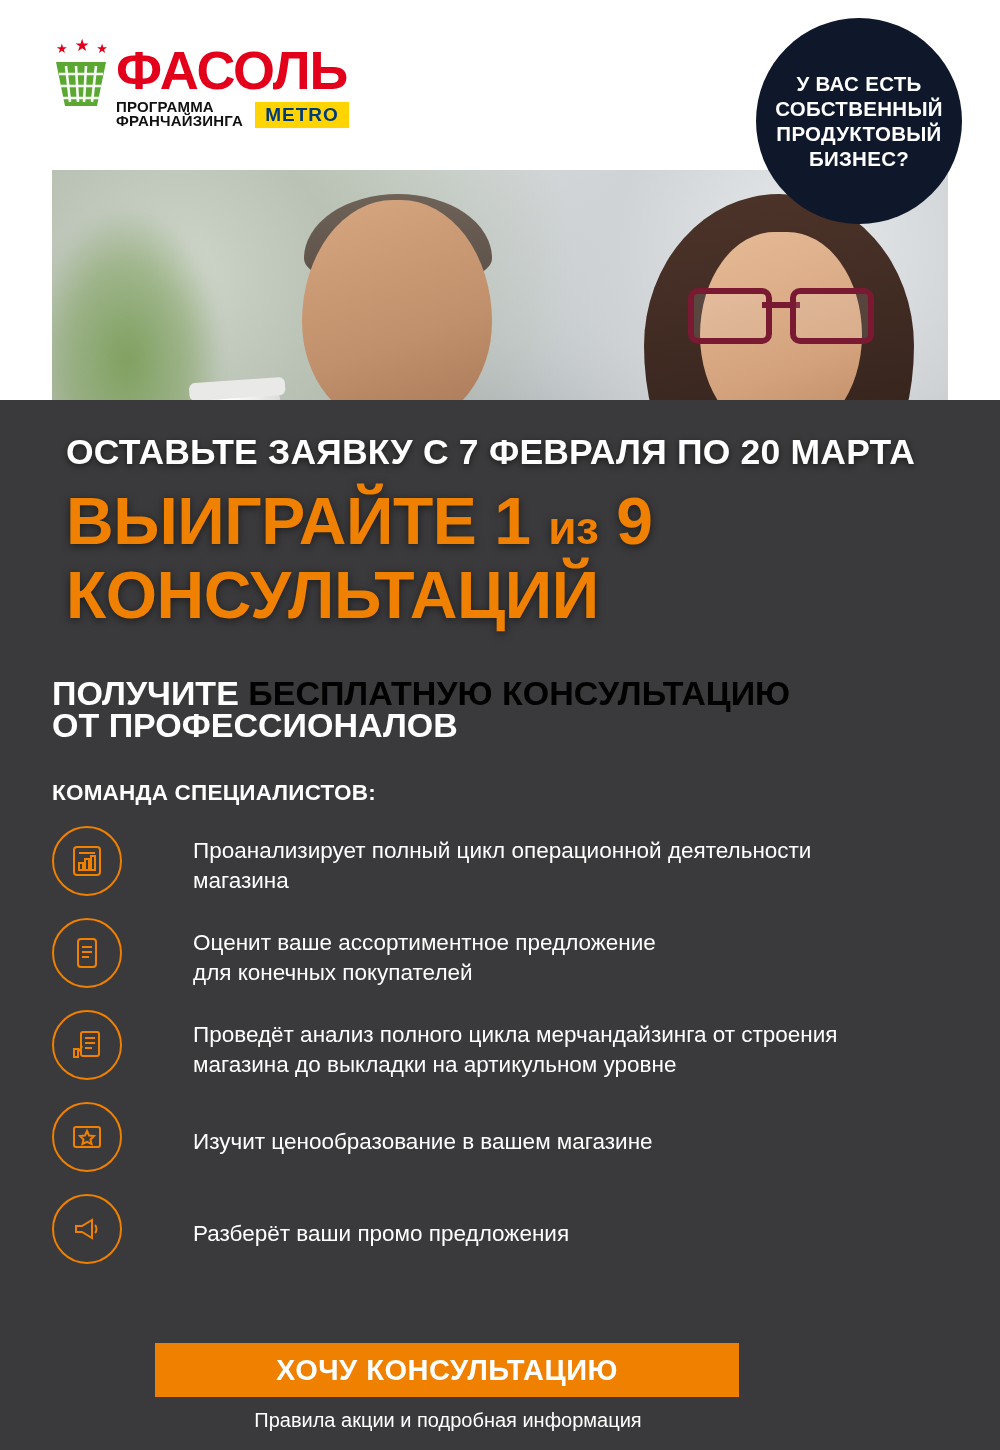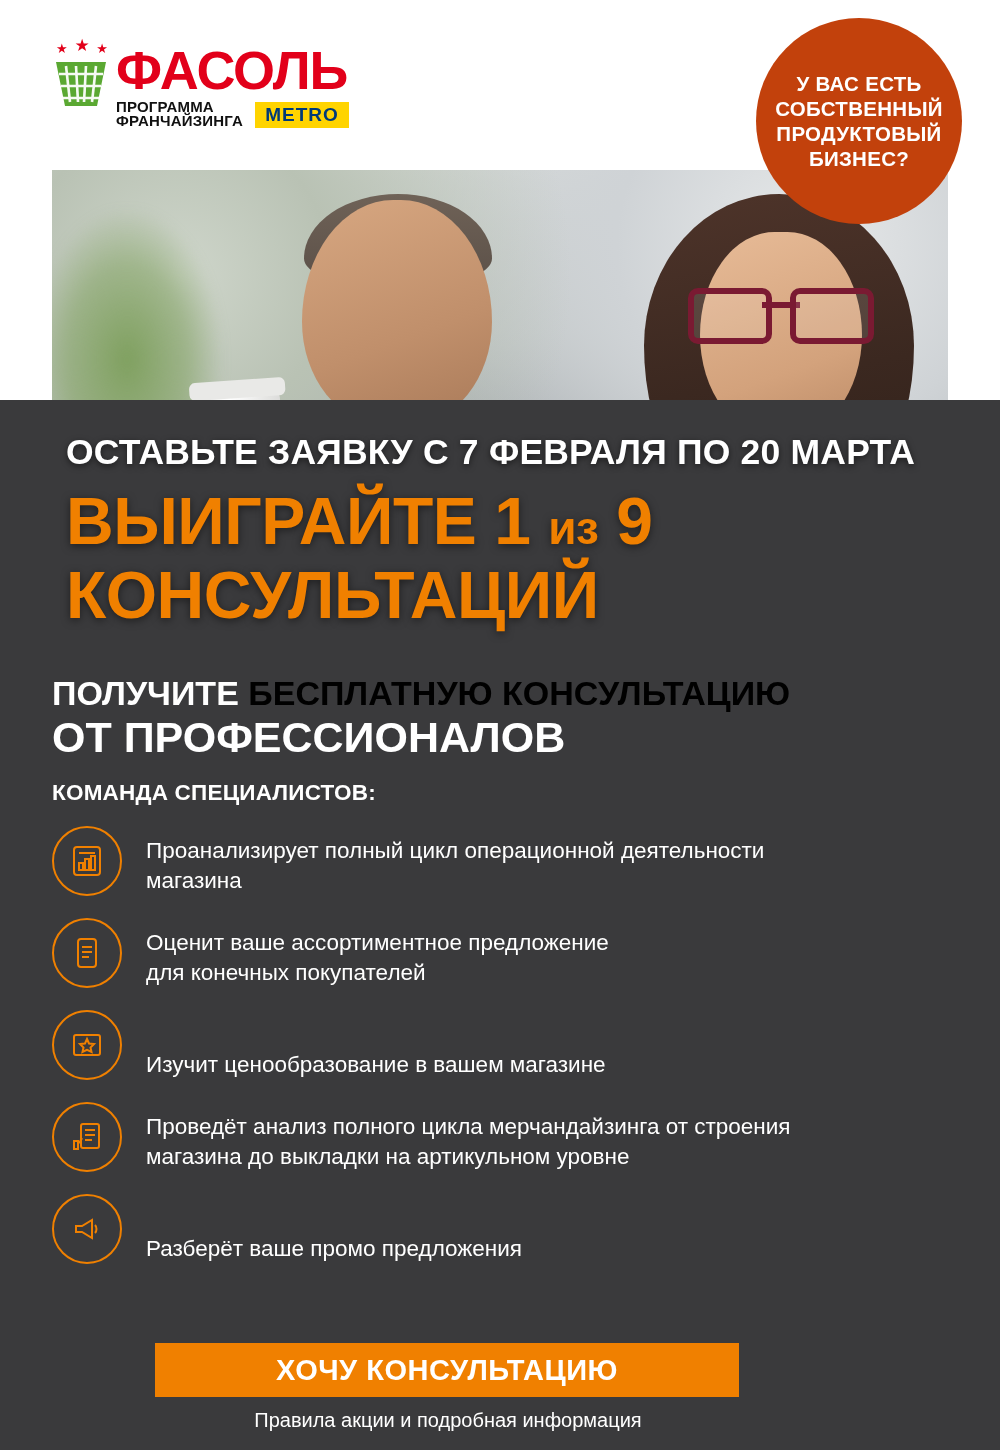--- a/index.html
+++ b/index.html
@@ -105,21 +105,21 @@
   }
 
   
   .green-badge {
     position: absolute;
     top: 18px;
     right: 38px;
     width: 206px;
     height: 206px;
     border-radius: 50%;
-    background: #c2410c;
+    background: #0f172a;
     color: #ffffff;
     display: flex;
     align-items: center;
     justify-content: center;
     text-align: center;
     z-index: 6;
   }
   .green-badge-text {
     font-weight: bold;
     font-size: 20.5px;
@@ -315,45 +315,46 @@
     position: absolute;
     left: 52px; top: 22px;
     font-weight: bold;
     font-size: 34px;
     line-height: 42px;
     white-space: nowrap;
   }
   .sub1 .hl { color: #000000; }
   .sub2 {
     position: absolute;
-    left: 52px; top: 66px;
-    font-weight: bold;
-    font-size: 43px;
+    left: 52px; top: 54px;
+    font-weight: bold;
+    font-size: 34px;
     line-height: 42px;
     white-space: nowrap;
   }
   .team-label {
     position: absolute;
     left: 52px; top: 130px;
     font-weight: bold;
     font-size: 22.5px;
     line-height: 26px;
     color: #ffffff;
     letter-spacing: .2px;
   }
 
   .features {
     position: absolute;
     left: 52px; top: 176px;
     width: 900px;
   }
   .feature {
     display: flex;
-    align-items: flex-end;
+    align-items: center;
     margin-bottom: 22px;
+    gap: 47px;
   }
   .feature .icon-wrap {
     flex: 0 0 auto;
     width: 66px; height: 66px;
     border: 2px solid #f08000;
     border-radius: 50%;
     display: flex;
     align-items: center;
     justify-content: center;
     margin-right: 24px;
@@ -506,50 +507,50 @@
             <line x1="12" y1="21" x2="19" y2="21"></line>
           </svg>
         </span>
         <span class="ftext">Оценит ваше ассортиментное предложение
 для конечных покупателей</span>
       </div>
 
       <div class="feature">
         <span class="icon-wrap">
           <svg width="34" height="34" viewBox="0 0 34 34" fill="none" stroke="#f08000" stroke-width="2">
-            <rect x="4" y="7" width="26" height="20" rx="2"></rect>
-            <polygon points="17,11 19,15.5 24,16 20.5,19.5 21.5,24 17,21.8 12.5,24 13.5,19.5 10,16 15,15.5"></polygon>
-          </svg>
-        </span>
-        <span class="ftext">Изучит ценообразование в вашем магазине</span>
-      </div>
-
-      <div class="feature">
-        <span class="icon-wrap">
-          <svg width="34" height="34" viewBox="0 0 34 34" fill="none" stroke="#f08000" stroke-width="2">
             <rect x="11" y="4" width="18" height="24" rx="2"></rect>
             <line x1="15" y1="10" x2="25" y2="10"></line>
             <line x1="15" y1="15" x2="25" y2="15"></line>
             <line x1="15" y1="20" x2="22" y2="20"></line>
             <path d="M4 21h4v8H4z"></path>
             <path d="M8 23c2 0 3-3 4-5"></path>
           </svg>
         </span>
         <span class="ftext">Проведёт анализ полного цикла мерчандайзинга от строения
 магазина до выкладки на артикульном уровне</span>
       </div>
 
       <div class="feature">
         <span class="icon-wrap">
           <svg width="34" height="34" viewBox="0 0 34 34" fill="none" stroke="#f08000" stroke-width="2">
+            <rect x="4" y="7" width="26" height="20" rx="2"></rect>
+            <polygon points="17,11 19,15.5 24,16 20.5,19.5 21.5,24 17,21.8 12.5,24 13.5,19.5 10,16 15,15.5"></polygon>
+          </svg>
+        </span>
+        <span class="ftext">Изучит ценообразование в вашем магазине</span>
+      </div>
+
+      <div class="feature">
+        <span class="icon-wrap">
+          <svg width="34" height="34" viewBox="0 0 34 34" fill="none" stroke="#f08000" stroke-width="2">
             <path d="M6 14v6h6l10 6V8L12 14z"></path>
             <path d="M25 13c2 2 2 6 0 8"></path>
           </svg>
         </span>
-        <span class="ftext">Разберёт ваше промо предложения</span>
+        <span class="ftext">Разберёт ваши промо предложения</span>
       </div>
 
     </div>
   </div>
 
   <button class="cta">ХОЧУ КОНСУЛЬТАЦИЮ</button>
   <div class="rules">Правила акции и подробная информация</div>
 
 </div>
 

